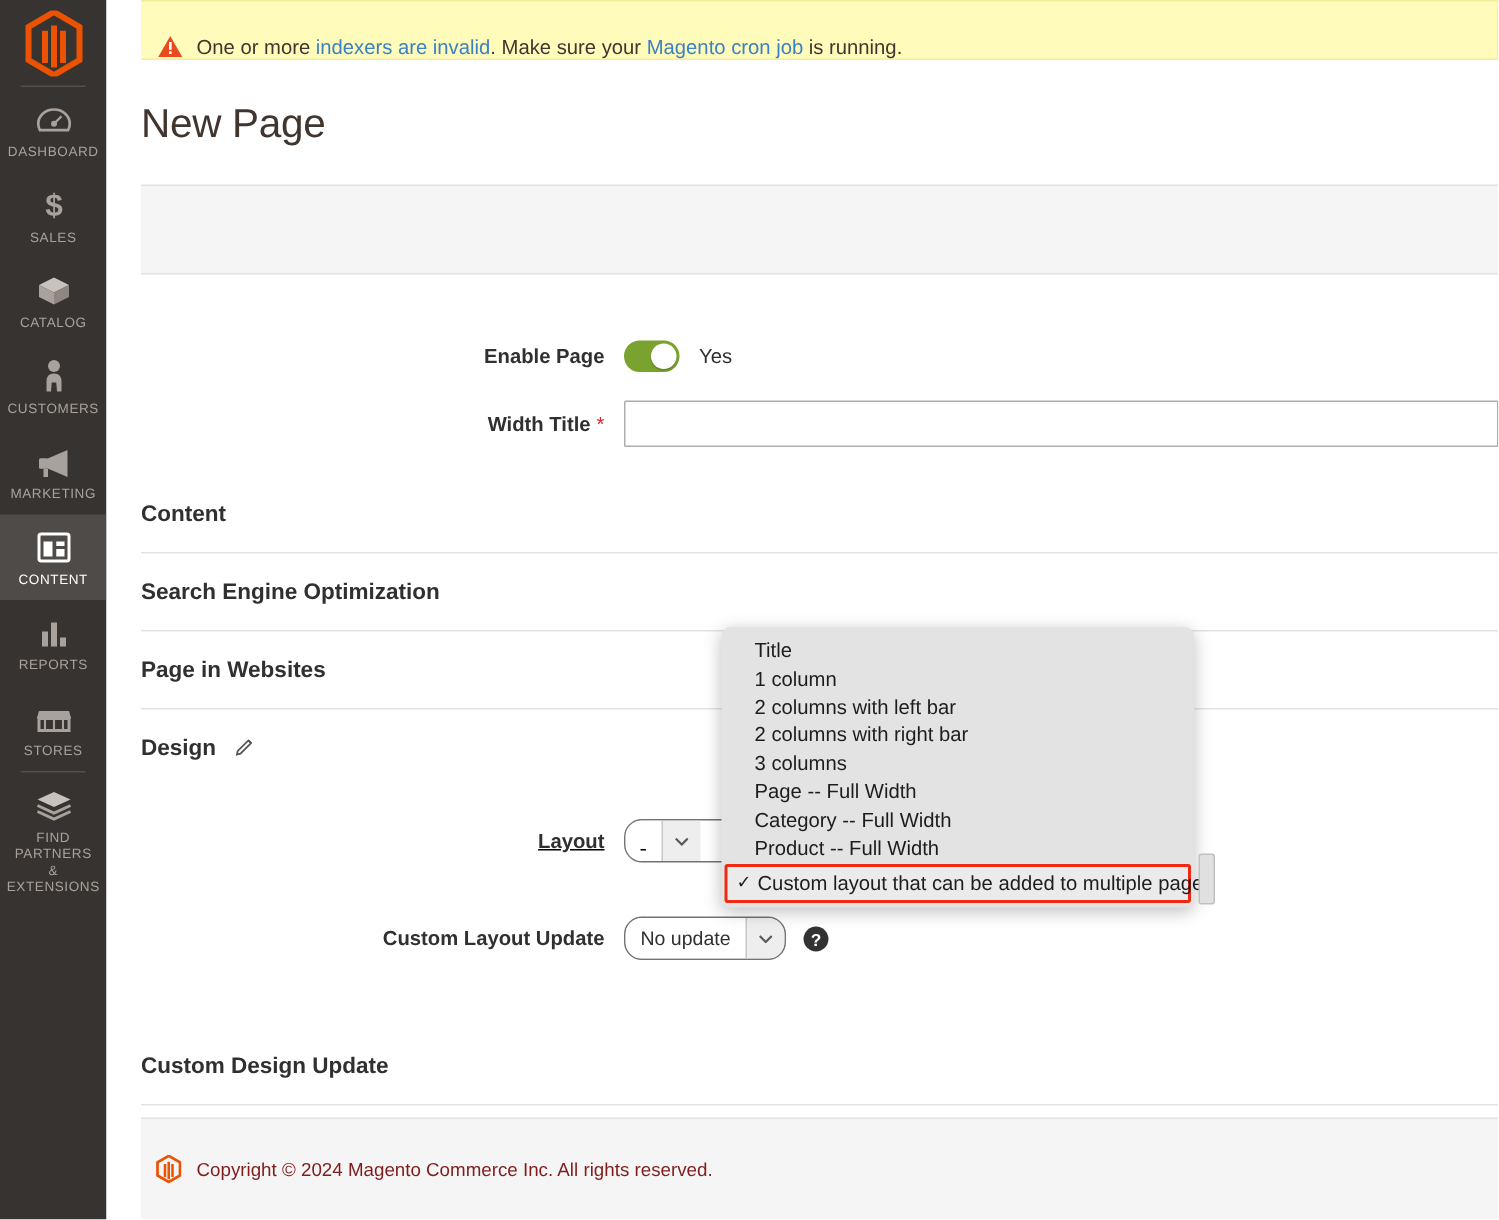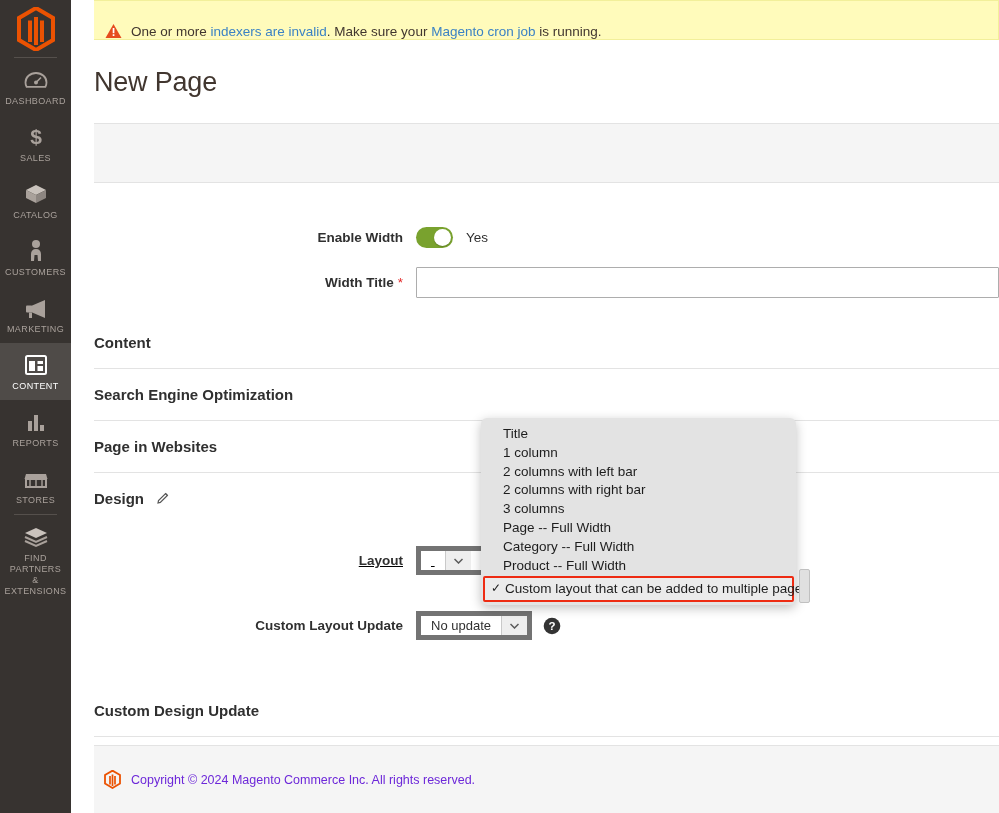--- a/index.html
+++ b/index.html
@@ -166,22 +166,22 @@
   }
   .pencil { margin-left: 11px; display: inline-flex; }
 
   .design-body { margin-left: 23px; padding: 22px 0 26px; }
 
   
   .select-ctl {
     display: inline-flex;
     align-items: stretch;
     height: 29px;
-    border: 5px solid #737373;
-    border-radius: 0;
+    border: 1px solid #737373;
+    border-radius: 12px;
     background: #ffffff;
     overflow: hidden;
     cursor: pointer;
   }
   .select-ctl .val {
     padding: 0 10px;
     display: flex; align-items: center;
     font-size: 13px;
     color: #303030;
     background: #ffffff;
@@ -243,21 +243,21 @@
     position: absolute;
     left: 23px; right: 0; bottom: 0;
     height: 68px;
     background: #f5f5f5;
     border-top: 1px solid #e3e3e3;
     display: flex;
     align-items: center;
     padding-left: 10px;
   }
   .footer-logo { margin-right: 10px; display:flex; }
-  .footer-text { font-size: 12.5px; color: #6d28d9; }
+  .footer-text { font-size: 12.5px; color: #7f1d1d; }
 </style>
 </head>
 <body>
 
 <div class="app">
 
   <nav class="sidebar">
 
     <div class="logo-wrap">
       <svg class="logo-svg" width="40" height="44" viewBox="0 0 40 44" aria-hidden="true">
@@ -383,21 +383,21 @@
       <div class="notice-text"><span>One or more </span><a href="#">indexers are invalid</a><span>. Make sure your </span><a href="#">Magento cron job</a><span> is running.</span></div>
     </div>
 
     <h1 class="page-title">New Page</h1>
 
     <div class="gray-panel"></div>
 
     <div class="form-area">
 
       <div class="field-row">
-        <div class="field-label">Enable Width</div>
+        <div class="field-label">Enable Page</div>
         <div class="toggle">
             <span class="knob"></span>
           </div>
         <span class="toggle-text">Yes</span>
       </div>
 
       <div class="field-row">
         <div class="field-label"><span>Width Title</span><span class="req-star">*</span></div>
         <input class="text-input" type="text" value="" style="">
       </div>

